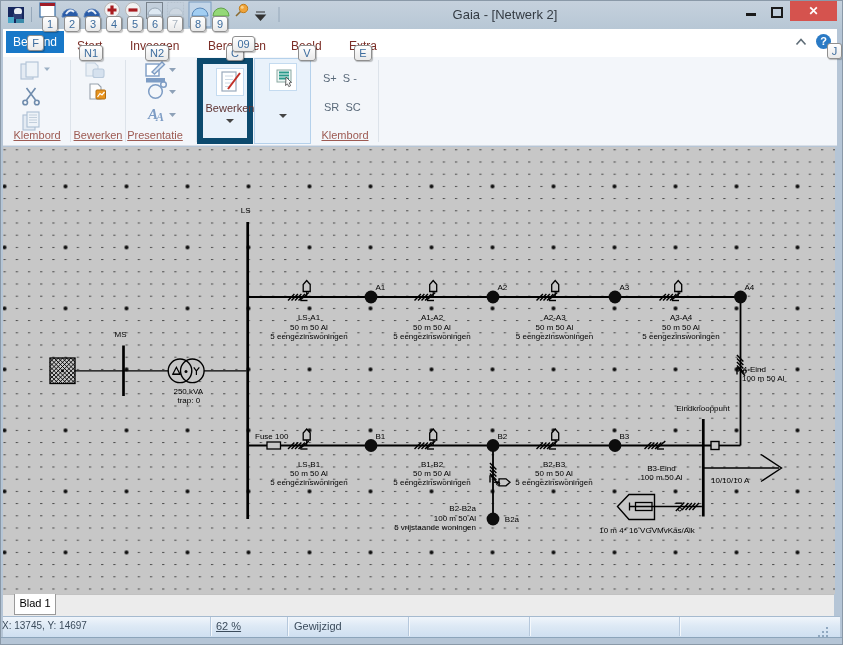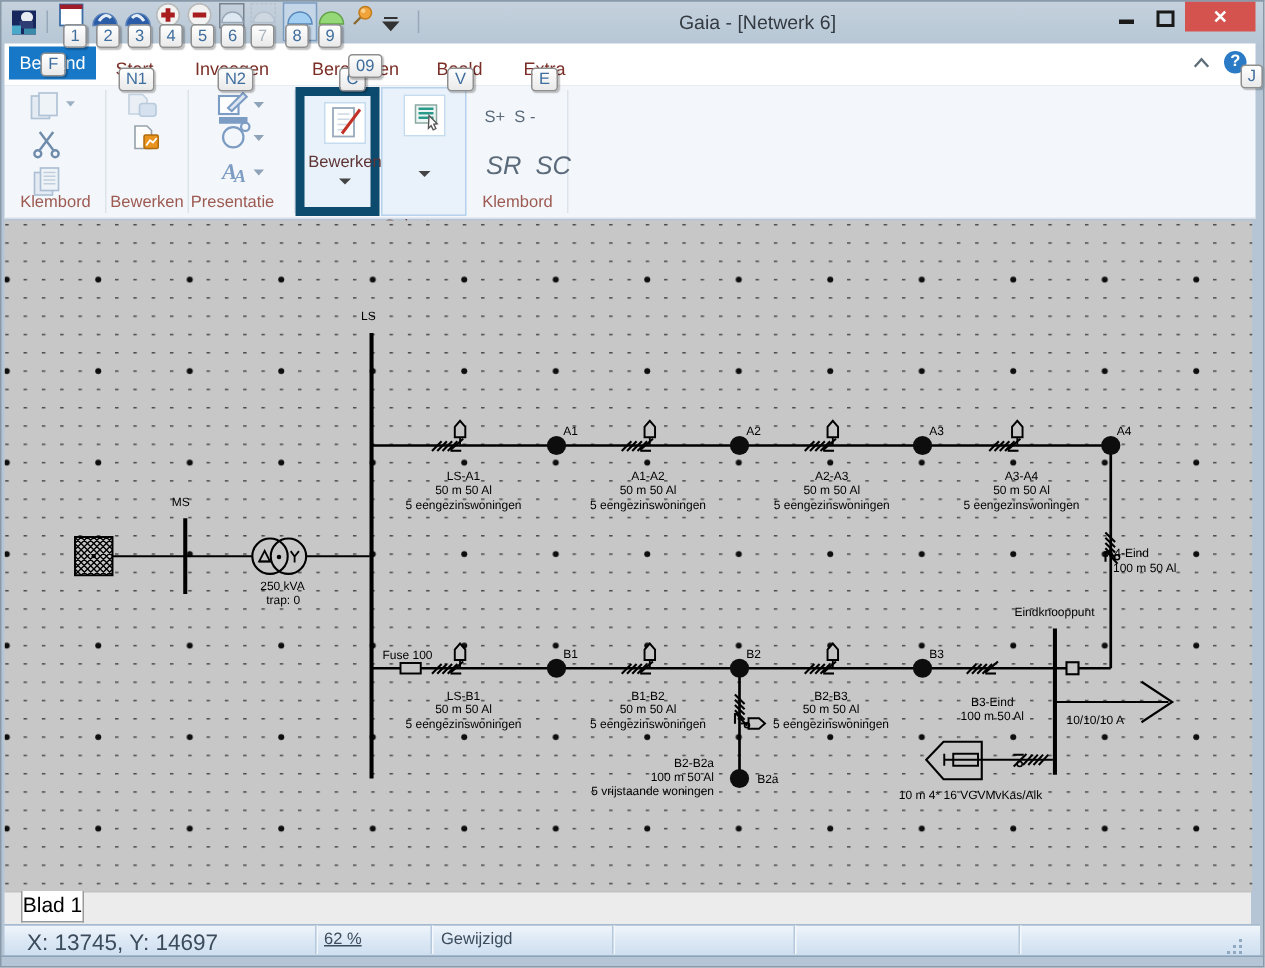--- a/index.html
+++ b/index.html
@@ -6,21 +6,21 @@
   html,body { width:843px; height:645px; overflow:hidden; }
   body { font-family:"Liberation Sans", sans-serif; position:relative; background:#b5c5d6; }
   .abs { position:absolute; }
   .keytip {
     position:absolute; background:linear-gradient(#ffffff,#e9e9e9);
     border:1px solid #8f8f8f; border-radius:3px; color:#3e6d9e;
     font-size:11px; text-align:center; box-shadow:1px 1px 1px rgba(0,0,0,.25);
     line-height:14px; height:16px; z-index:30;
   }
   .tablbl { position:absolute; font-size:12px; color:#7b2e27; top:39px; }
-  .grplbl { position:absolute; font-size:11px; color:#9d5a52; top:129px; text-align:center; }
+  .grplbl { position:absolute; font-size:11px; color:#9d5a52; top:129px; text-align:center;text-decoration:underline; }
   .ssep { position:absolute; top:617px; width:2px; height:19px;
     border-left:1px solid #b6c8dc; border-right:1px solid #f4f8fc; }
 </style>
 </head>
 <body>
 
 <div class="abs" style="left:0;top:0;width:843px;height:29px;background:linear-gradient(#c5d1dd,#b7c7d5);border-top:1px solid #88a0b5;"></div>
 
 <div class="abs" style="left:8px;top:7px;width:16px;height:16px;background:#17275e;overflow:hidden;">
   <div class="abs" style="left:6px;top:1px;width:8px;height:7px;background:#e8ecf2;border-radius:45%;"></div>
@@ -84,21 +84,21 @@
     <path d="M2 13 L7 8" stroke="#8a6a30" stroke-width="1.6"></path>
     <circle cx="9.5" cy="5.5" r="4.2" fill="#efa33a" stroke="#c07c1c"></circle>
     <circle cx="8.2" cy="4.2" r="1.5" fill="#f8d08a"></circle>
   </g>
 
   <path d="M256 12 h9 M256 15 l4.5 5 l4.5 -5 Z" fill="#333" stroke="#333" stroke-width="1.2"></path>
   <line x1="279" y1="7" x2="279" y2="22" stroke="#96a8ba"></line>
 </svg>
 </div>
 
-<div class="abs" style="left:405px;top:7px;width:200px;text-align:center;font-size:13px;color:#343b43;">Gaia - [Netwerk 6]</div>
+<div class="abs" style="left:405px;top:7px;width:200px;text-align:center;font-size:13px;color:#343b43;">Gaia - [Netwerk 2]</div>
 
 <div class="abs" style="left:746px;top:13px;width:10px;height:3px;background:#1a1a1a;"></div>
 <div class="abs" style="left:771px;top:7px;width:12px;height:11px;border:2px solid #1a1a1a;"></div>
 <div class="abs" style="left:790px;top:1px;width:47px;height:20px;background:#d5534e;color:#fff;text-align:center;font-size:12px;font-weight:bold;line-height:20px;">✕</div>
 
 <div class="abs" style="left:3px;top:29px;width:834px;height:28px;background:#ffffff;"></div>
 <div class="abs" style="left:6px;top:31px;width:58px;height:22px;background:#1878c8;color:#fff;font-size:12px;text-align:center;line-height:22px;">Bestand</div>
 <div class="tablbl" style="left:77px;">Start</div>
 <div class="tablbl" style="left:130px;">Invoegen</div>
 <div class="tablbl" style="left:208px;">Berekenen</div>
@@ -204,21 +204,21 @@
   <div class="abs" style="left:14px;top:4px;width:28px;height:28px;background:#fff;border:1px solid #c4dbf0;"></div>
   <svg class="abs" style="left:19px;top:9px;" width="22" height="20" xmlns="http://www.w3.org/2000/svg">
     <rect x="3" y="2" width="14" height="12" fill="#eef6f4" stroke="#8aa8a2" stroke-width="1"></rect>
     <path d="M5 4.5 h10 M5 7.5 h10 M5 10.5 h10" stroke="#2a9a8a" stroke-width="1.8"></path>
     <path d="M12 9 l5.5 5.5 l-2.3 0.4 l1.4 2.8 l-1.8 0.9 l-1.4 -2.8 l-1.8 1.8 Z" fill="#fcfcfc" stroke="#555" stroke-width="0.9"></path>
   </svg>
   <div class="abs" style="left:0;top:38px;width:55px;text-align:center;font-size:11px;color:#5f3434;margin-top:48px;">Selecteren</div>
   <div class="abs" style="left:24px;top:55px;width:0;height:0;border-left:4px solid transparent;border-right:4px solid transparent;border-top:4px solid #444;"></div>
 </div>
 <div class="abs" style="left:323px;top:72px;font-size:11px;color:#5a6a7a;">S+&nbsp; S -</div>
-<div class="abs" style="left:324px;top:101px;font-size:17px;color:#5a6a7a;font-style:italic;">SR&nbsp; SC</div>
+<div class="abs" style="left:324px;top:101px;font-size:11px;color:#5a6a7a;">SR&nbsp; SC</div>
 
 <div class="abs" id="canvas" style="left:3px;top:147px;width:788px;height:447px;background:#c7c7c7;text-align:center;">
 <svg width="832" height="447" viewBox="3 147 832 447" xmlns="http://www.w3.org/2000/svg">
 <defs>
   <pattern id="minor" width="12.2" height="12.2" patternUnits="userSpaceOnUse" patternTransform="translate(3.5,2.9)">
     <rect x="0" y="0" width="2.3" height="1" fill="#4a4a4a"></rect>
   </pattern>
   <pattern id="major" width="61" height="61" patternUnits="userSpaceOnUse" patternTransform="translate(-25.5,-26.6)">
     <circle cx="30" cy="30" r="2" fill="#0e0e0e"></circle>
   </pattern>
@@ -382,29 +382,29 @@
   <g text-anchor="end">
     <text x="476" y="511">B2-B2a</text>
     <text x="476" y="520.5">100 m 50 Al</text>
     <text x="476" y="530">5 vrijstaande woningen</text>
   </g>
 </g>
 </svg>
 </div>
 
 <div class="abs" style="left:3px;top:594px;width:831px;height:22px;background:#ececec;border-top:1px solid #c2c2c2;"></div>
-<div class="abs" style="left:14px;top:594px;width:42px;height:21px;background:#fff;border:1px solid #9a9a9a;border-top:none;font-size:14px;text-align:center;line-height:19px;color:#000;">Blad 1</div>
+<div class="abs" style="left:14px;top:594px;width:42px;height:21px;background:#fff;border:1px solid #9a9a9a;border-top:none;font-size:11px;text-align:center;line-height:19px;color:#000;">Blad 1</div>
 
 <div class="abs" style="left:3px;top:616px;width:837px;height:21px;background:linear-gradient(#f0f5fb,#dde9f5 45%,#cfdff0);border-top:1px solid #a5bacf;"></div>
 <div class="ssep" style="left:210px;"></div>
 <div class="ssep" style="left:287px;"></div>
 <div class="ssep" style="left:408px;"></div>
 <div class="ssep" style="left:529px;"></div>
 <div class="ssep" style="left:679px;"></div>
-<div class="abs" style="left:18px;top:620px;font-size:15px;color:#3c4c5c;">X: 13745, Y: 14697</div>
+<div class="abs" style="left:2px;top:620px;font-size:10px;color:#3c4c5c;">X: 13745, Y: 14697</div>
 <div class="abs" style="left:216px;top:620px;font-size:11px;color:#3c4c5c;text-decoration:underline;">62 %</div>
 <div class="abs" style="left:294px;top:620px;font-size:11px;color:#3c4c5c;">Gewijzigd</div>
 
 <div class="abs" id="grip" style="left:818px;top:624px;width:12px;height:11px;">
 <svg width="12" height="11" xmlns="http://www.w3.org/2000/svg">
   <g fill="#90a8c0">
     <rect x="8" y="0" width="2" height="2"></rect>
         <rect x="8" y="4" width="2" height="2"></rect>
         <rect x="8" y="8" width="2" height="2"></rect>
     <rect x="4" y="4" width="2" height="2"></rect>

